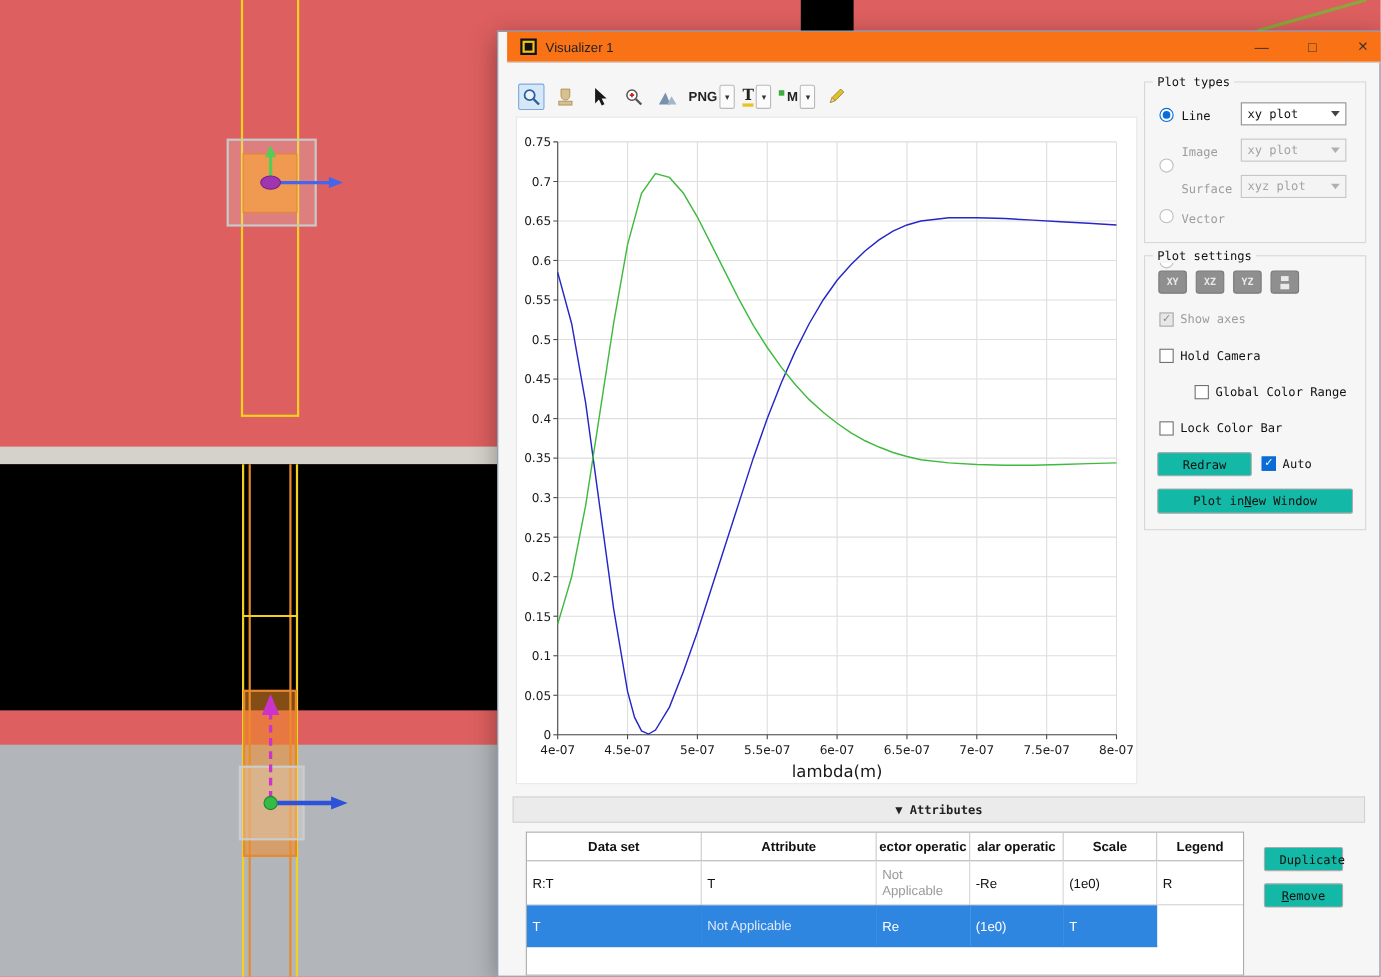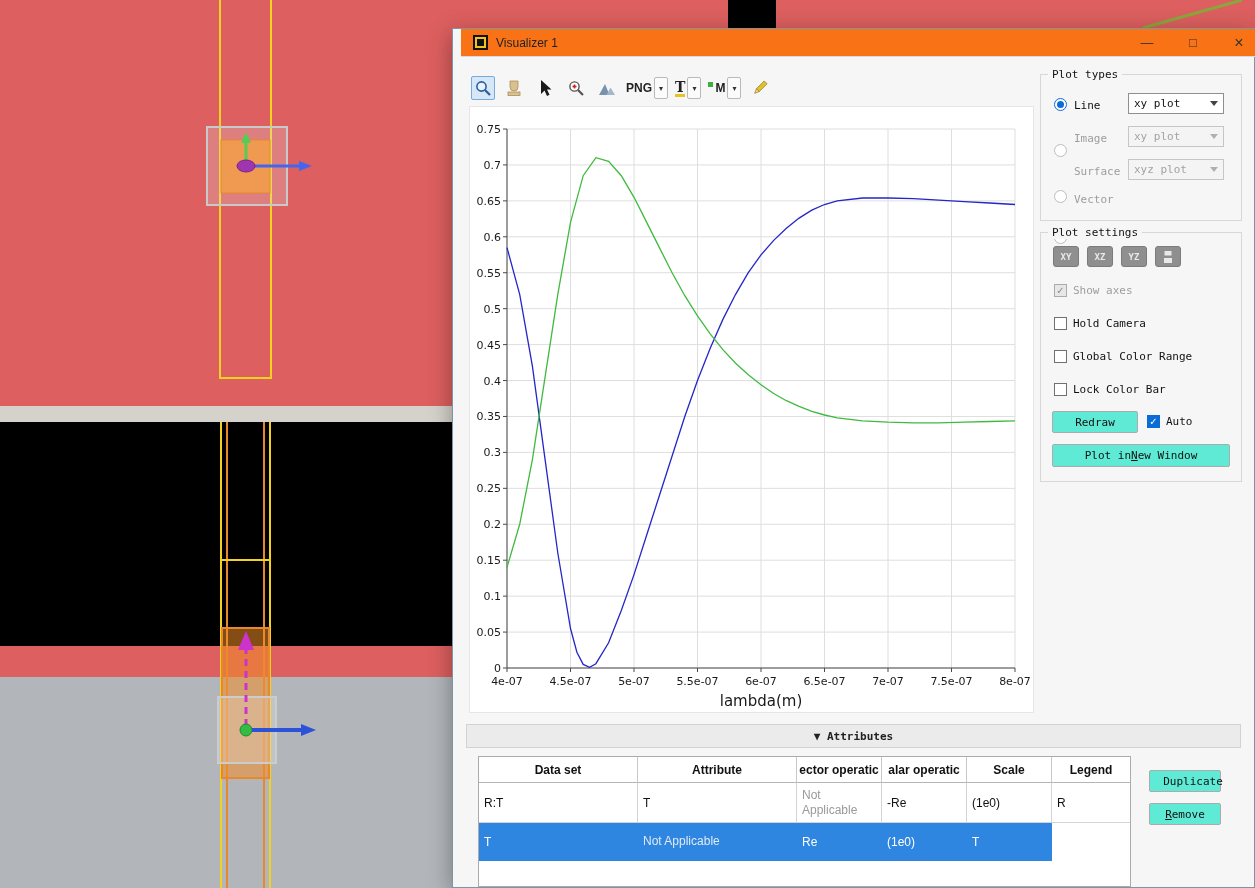--- a/index.html
+++ b/index.html
@@ -54,21 +54,21 @@
   .vbtn{width:26px;height:21px;background:#8f8f8f;border:1px solid #7b7b7b;border-radius:3px;
         color:#e9e9e9;font:bold 9px "DejaVu Sans Mono",monospace;
         display:flex;align-items:center;justify-content:center;box-sizing:border-box;}
   .chkrow{display:flex;align-items:center;gap:6px;}
   .chkbox{width:13px;height:13px;border:1px solid #707070;background:#fff;box-sizing:border-box;
           display:flex;align-items:center;justify-content:center;font-size:10px;line-height:10px;color:#fff;}
   .chkbox.graychecked{background:#e7e7e7;border-color:#ababab;color:#8b8b8b;}
   .chkbox.bluechecked{background:#0a6cd6;border-color:#0a6cd6;color:#fff;}
   .chklabel{font:11px "DejaVu Sans Mono",monospace;color:#111;}
   .chklabel.dis{color:#9d9d9d;}
-  .btn{background:#5eead4;border:1px solid #ababab;border-radius:2px;
+  .btn{background:#14b8a6;border:1px solid #ababab;border-radius:2px;
        font:11px "DejaVu Sans Mono",monospace;color:#111;
        display:flex;align-items:center;justify-content:center;box-sizing:border-box;}
 
   
   #attr-bar{left:13px;top:695px;width:775px;height:24px;background:#ebebeb;border:1px solid #d2d2d2;
             box-sizing:border-box;display:flex;align-items:center;justify-content:center;
             font:bold 11px "DejaVu Sans Mono",monospace;color:#222;}
   #table{left:25px;top:727px;width:653px;height:131px;background:#fff;border:1px solid #ababab;
          box-sizing:border-box;display:grid;grid-template-columns:159px 159px 85px 85px 85px 78px;
          grid-auto-rows:min-content;align-content:start;}
@@ -318,21 +318,21 @@
   </div>
 
   <div class="abs chkrow" style="left:601px;top:255px;">
     <span class="chkbox graychecked">✓</span>
     <span class="chklabel dis">Show axes</span>
   </div>
   <div class="abs chkrow" style="left:601px;top:288px;">
     <span class="chkbox"></span>
     <span class="chklabel">Hold Camera</span>
   </div>
-  <div class="abs chkrow" style="left:601px;top:321px;">
+  <div class="abs chkrow" style="left:633px;top:321px;">
     <span class="chkbox"></span>
     <span class="chklabel">Global Color Range</span>
   </div>
   <div class="abs chkrow" style="left:601px;top:354px;">
     <span class="chkbox"></span>
     <span class="chklabel">Lock Color Bar</span>
   </div>
 
   <div class="abs btn" style="left:599px;top:382px;width:86px;height:22px;">Redraw</div>
   <div class="abs chkrow" style="left:694px;top:386px;">

